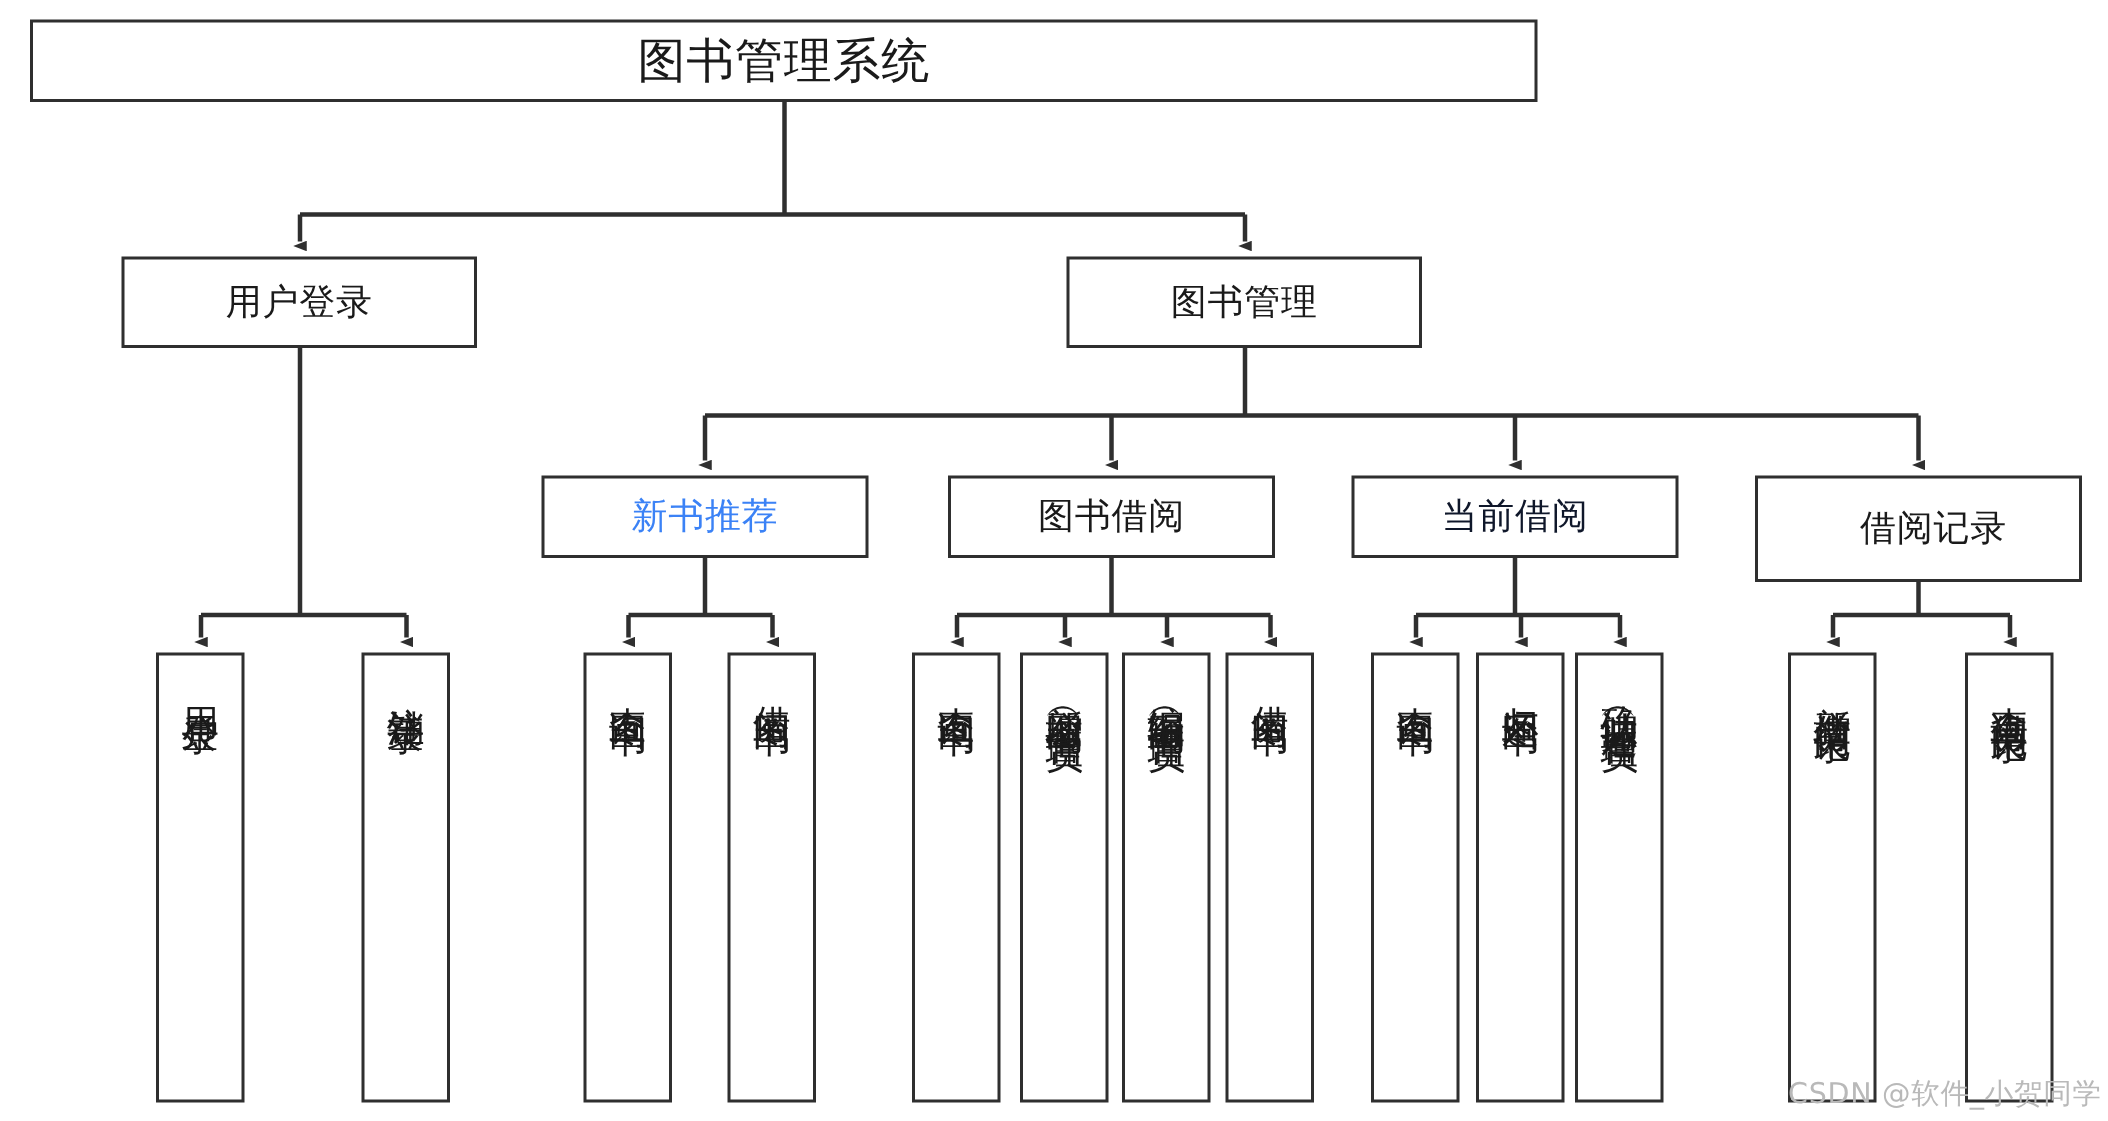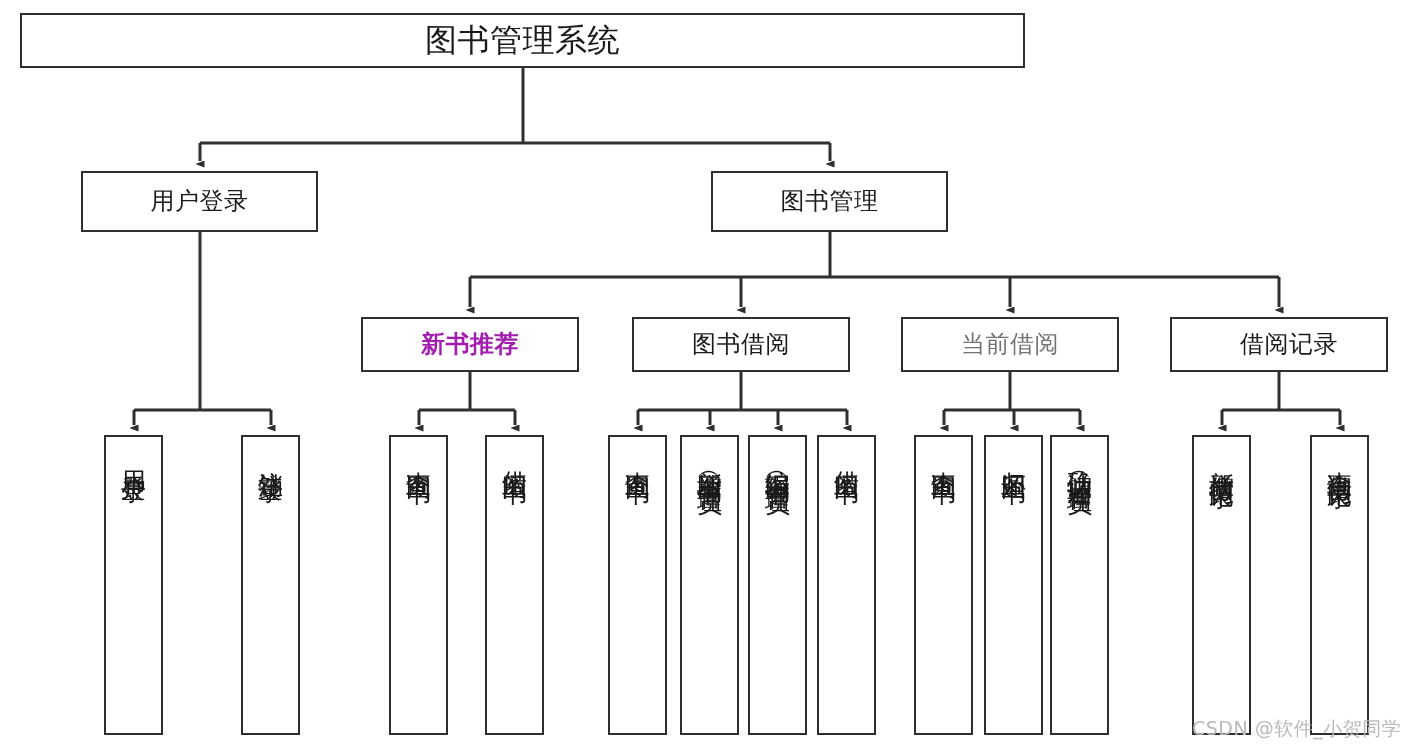--- a/index.html
+++ b/index.html
@@ -129,29 +129,29 @@
       <div class="node horiz root" style="left: 20px; top: 13px; width: 1005px; height: 55px; border-color: rgb(47, 47, 47); background: rgb(255, 255, 255);">
         <span class="node-label" style="color: rgb(26, 26, 26);">图书管理系统</span>
       </div>
       <div class="node horiz" style="left: 81px; top: 171px; width: 237px; height: 61px; border-color: rgb(47, 47, 47); background: rgb(255, 255, 255);">
         <span class="node-label" style="color: rgb(26, 26, 26);">用户登录</span>
       </div>
       <div class="node horiz" style="left: 711px; top: 171px; width: 237px; height: 61px; border-color: rgb(47, 47, 47); background: rgb(255, 255, 255);">
         <span class="node-label" style="color: rgb(26, 26, 26); text-align: center;">图书管理</span>
       </div>
       <div class="node horiz" style="left: 361px; top: 317px; width: 218px; height: 55px; border-color: rgb(47, 47, 47); background: rgb(255, 255, 255);">
-        <span class="node-label" style="color: #a21caf; font-weight: bold;">新书推荐</span>
+        <span class="node-label" style="color: #3b82f6;">新书推荐</span>
       </div>
       <div class="node horiz" style="left: 632px; top: 317px; width: 218px; height: 55px; border-color: rgb(47, 47, 47); background: rgb(255, 255, 255);">
         <span class="node-label" style="color: rgb(26, 26, 26); text-align: right;">图书借阅</span>
       </div>
       <div class="node horiz" style="left: 901px; top: 317px; width: 218px; height: 55px; border-color: rgb(47, 47, 47); background: rgb(255, 255, 255);">
-        <span class="node-label" style="color: #737373;">当前借阅</span>
+        <span class="node-label" style="color: #0f172a;">当前借阅</span>
       </div>
-      <div class="node horiz" style="left: 1170px; top: 317px; width: 218px; height: 55px; border-color: rgb(47, 47, 47); background: rgb(255, 255, 255); padding-left: 20px;">
+      <div class="node horiz" style="left: 1170px; top: 317px; width: 218px; height: 71px; border-color: rgb(47, 47, 47); background: rgb(255, 255, 255); padding-left: 20px;">
         <span class="node-label" style="color: rgb(26, 26, 26);">借阅记录</span>
       </div>
       <div class="node vert" style="left: 104px; top: 435px; width: 59px; height: 300px; border-color: rgb(47, 47, 47); background: rgb(255, 255, 255);">
         <span class="node-label" style="color: rgb(26, 26, 26);">用户登录</span>
       </div>
       <div class="node vert" style="left: 241px; top: 435px; width: 59px; height: 300px; border-color: rgb(47, 47, 47); background: rgb(255, 255, 255);">
         <span class="node-label" style="color: rgb(26, 26, 26);">注销登录</span>
       </div>
       <div class="node vert" style="left: 389px; top: 435px; width: 59px; height: 300px; border-color: rgb(47, 47, 47); background: rgb(255, 255, 255);">
         <span class="node-label" style="color: rgb(26, 26, 26);">查询图书</span>

